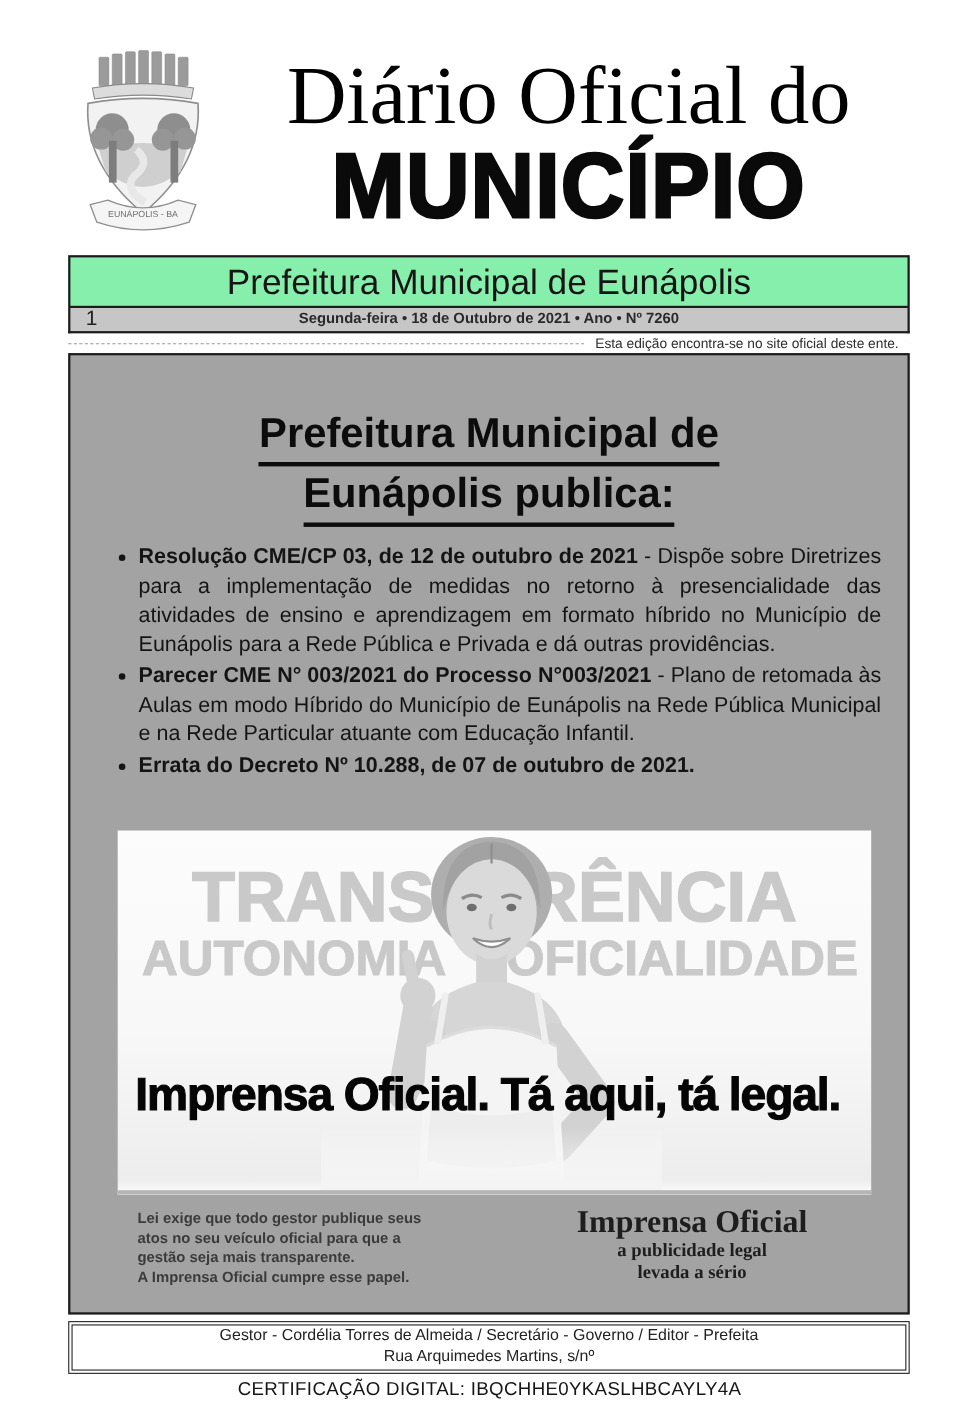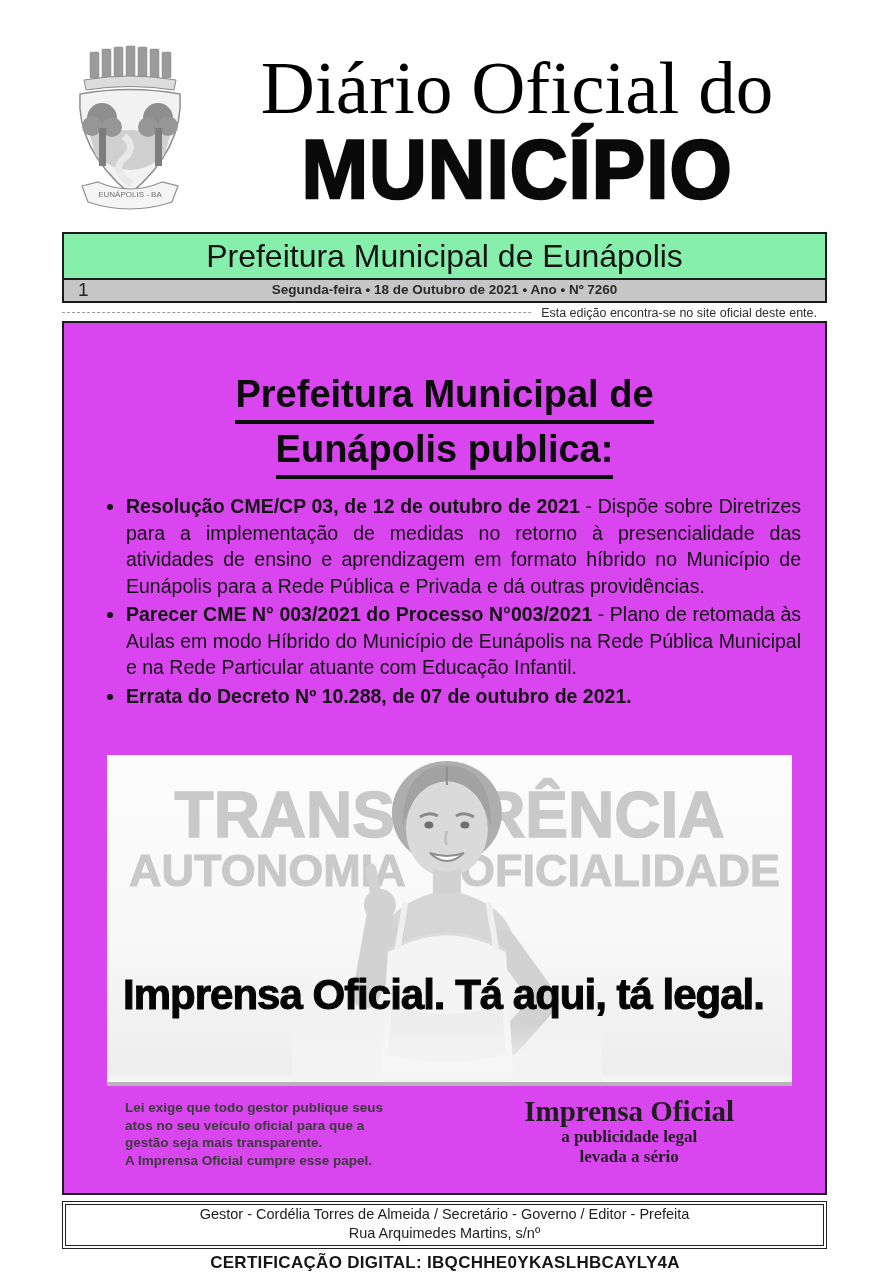--- a/index.html
+++ b/index.html
@@ -16,21 +16,21 @@
   .org-box{position:absolute;left:62px;top:232px;width:765px;height:48px;border:2px solid #1c1c1c;box-sizing:border-box;background:#86efac;display:flex;align-items:center;justify-content:center;}
   .org-box .org-name{font-size:32px;color:#151515;}
   .date-bar{position:absolute;left:62px;top:280px;width:765px;height:23px;border:2px solid #1c1c1c;border-top:none;box-sizing:border-box;background:#c6c6c6;}
   .date-bar .page-num{position:absolute;left:14px;top:-1px;font-size:19px;color:#222;}
   .date-bar .edition-info{position:absolute;left:0;right:0;top:2px;text-align:center;font-size:13.5px;font-weight:700;color:#2a2a2a;}
   .site-note{position:absolute;left:62px;top:303px;width:765px;height:17px;text-align:right;}
   .site-note .dash{position:absolute;left:0;right:0;top:9px;border-top:1.5px dashed #9a9a9a;}
   .site-note .note-text{position:relative;z-index:1;background:#fff;padding:0 10px;font-size:12.5px;color:#2f2f2f;}
 
   
-  .main-box{position:absolute;left:62px;top:321px;width:765px;height:874px;border:2px solid #1c1c1c;box-sizing:border-box;background:#d946ef;}
+  .main-box{position:absolute;left:62px;top:321px;width:765px;height:874px;border:2px solid #1c1c1c;box-sizing:border-box;background:#a3a3a3;}
   .content-title{margin:46px 0 0 0;text-align:center;font-size:38px;line-height:50px;font-weight:700;color:#0c0c0c;}
   .content-title .tl{display:inline-block;border-bottom:4px solid #0c0c0c;padding-bottom:1px;}
   .bullet-list{margin:14px 24px 0 36px;padding-left:26px;font-size:19.5px;line-height:26.5px;color:#141414;text-align:justify;}
   .bullet-list li{margin:2px 0 1px 0;}
   .bullet-lead{font-weight:700;}
 
   
   .ad{position:absolute;left:43px;top:432px;width:685px;height:331px;overflow:hidden;background:linear-gradient(180deg,#fcfcfc 0%,#f8f8f8 55%,#ededed 96%,#fdfdfd 100%);}
   .ad-words{position:absolute;left:0;right:0;top:0;z-index:1;color:#c9c9c9;font-weight:900;}
   .ad-word-big{text-align:center;font-size:64px;line-height:64px;margin-top:28px;letter-spacing:0px;-webkit-text-stroke:1.5px #c9c9c9;white-space:nowrap;}
@@ -41,21 +41,21 @@
 
   .ad-footer{position:absolute;left:43px;top:772px;width:685px;display:flex;justify-content:space-between;font-weight:bold;}
   .ad-note{margin:4px 0 0 18px;font-size:13.5px;line-height:17.5px;color:#3b3b3b;}
   .ad-brand{margin:0 58px 0 0;text-align:center;font-family:"Liberation Serif",serif;color:#1e1e1e;}
   .brand-title{font-size:29px;line-height:32px;}
   .brand-sub{font-size:17px;line-height:20px;}
 
   
   .footer-box{position:absolute;left:62px;top:1201px;width:765px;height:48px;border:4px double #222;box-sizing:border-box;background:#fff;display:flex;flex-direction:column;align-items:center;justify-content:flex-start;}
   .footer-line{font-size:14.5px;line-height:19px;color:#222;text-align:center;}
-  .certification{position:absolute;left:0;top:1253px;width:890px;text-align:center;font-size:17px;letter-spacing:0.3px;color:#161616;font-weight:bold;}
+  .certification{position:absolute;left:0;top:1253px;width:890px;text-align:center;font-size:17px;letter-spacing:0.3px;color:#161616;}
 </style>
 </head>
 <body>
 
 <div class="page">
 
   <svg class="crest" viewBox="0 0 140 174" xmlns="http://www.w3.org/2000/svg">
 
     <g fill="#9b9b9b" stroke="#8a8a8a" stroke-width="0.5">
       <rect x="30" y="8" width="9" height="26" rx="1"></rect>

